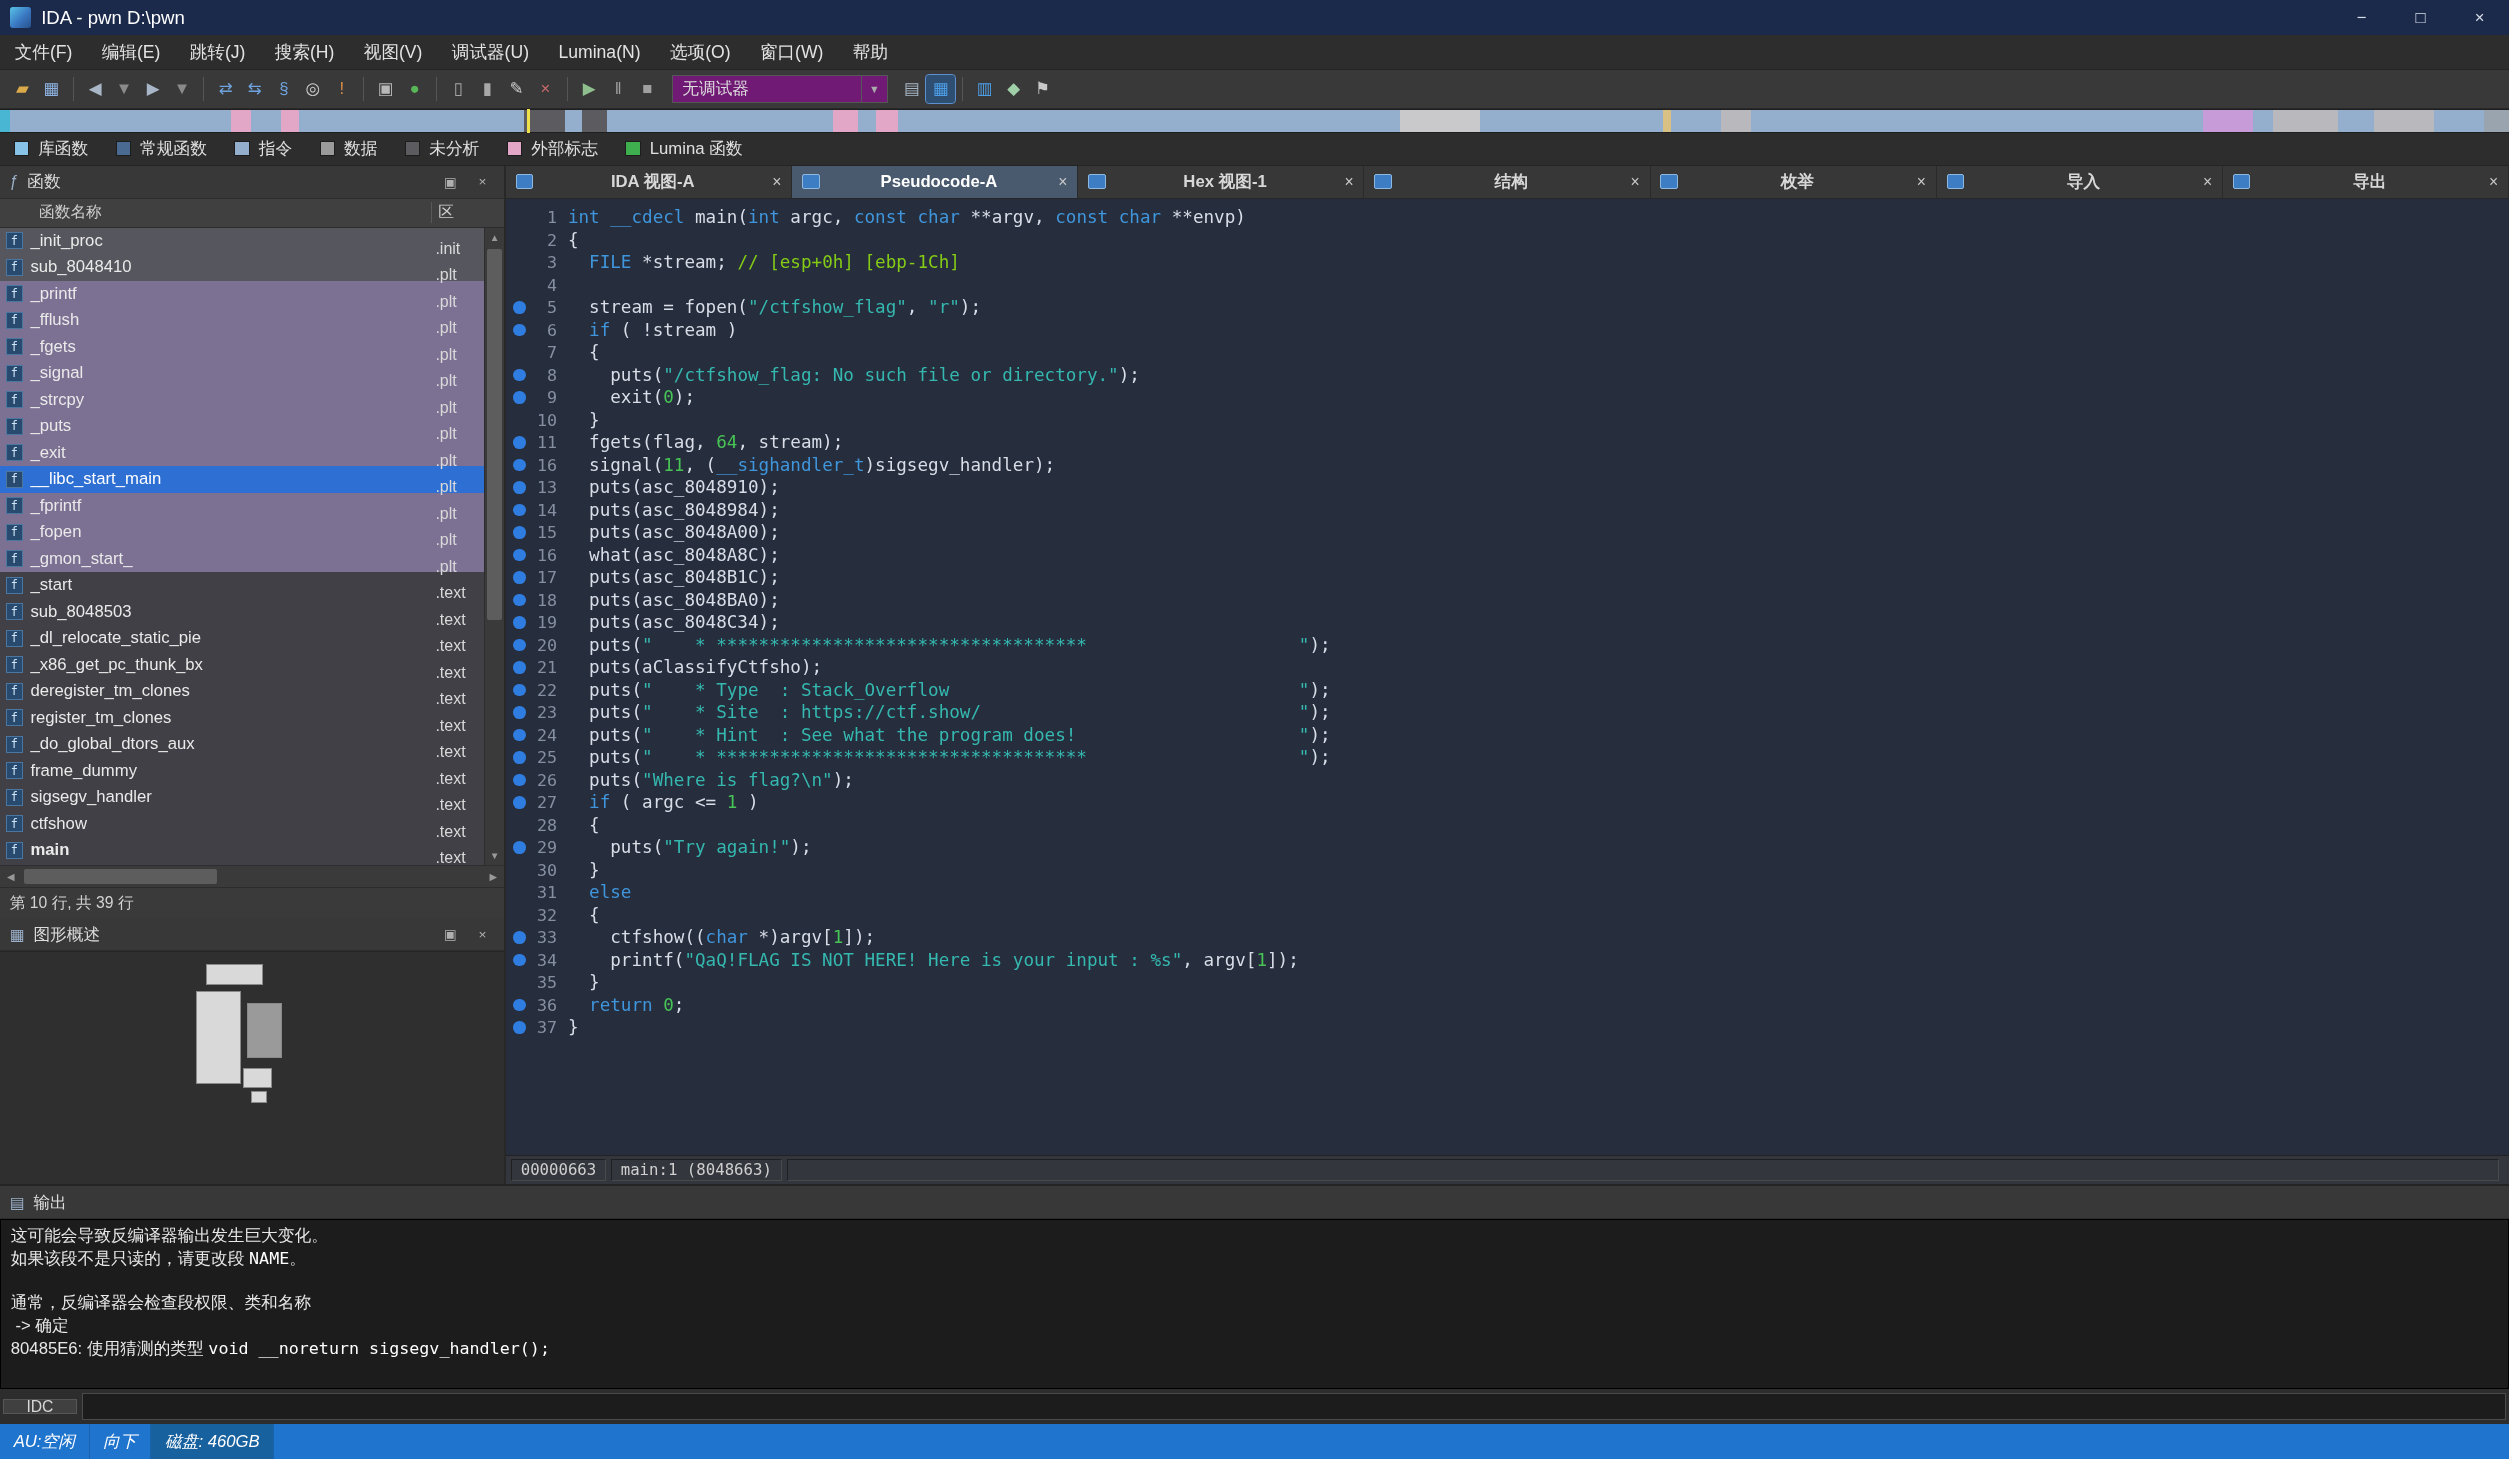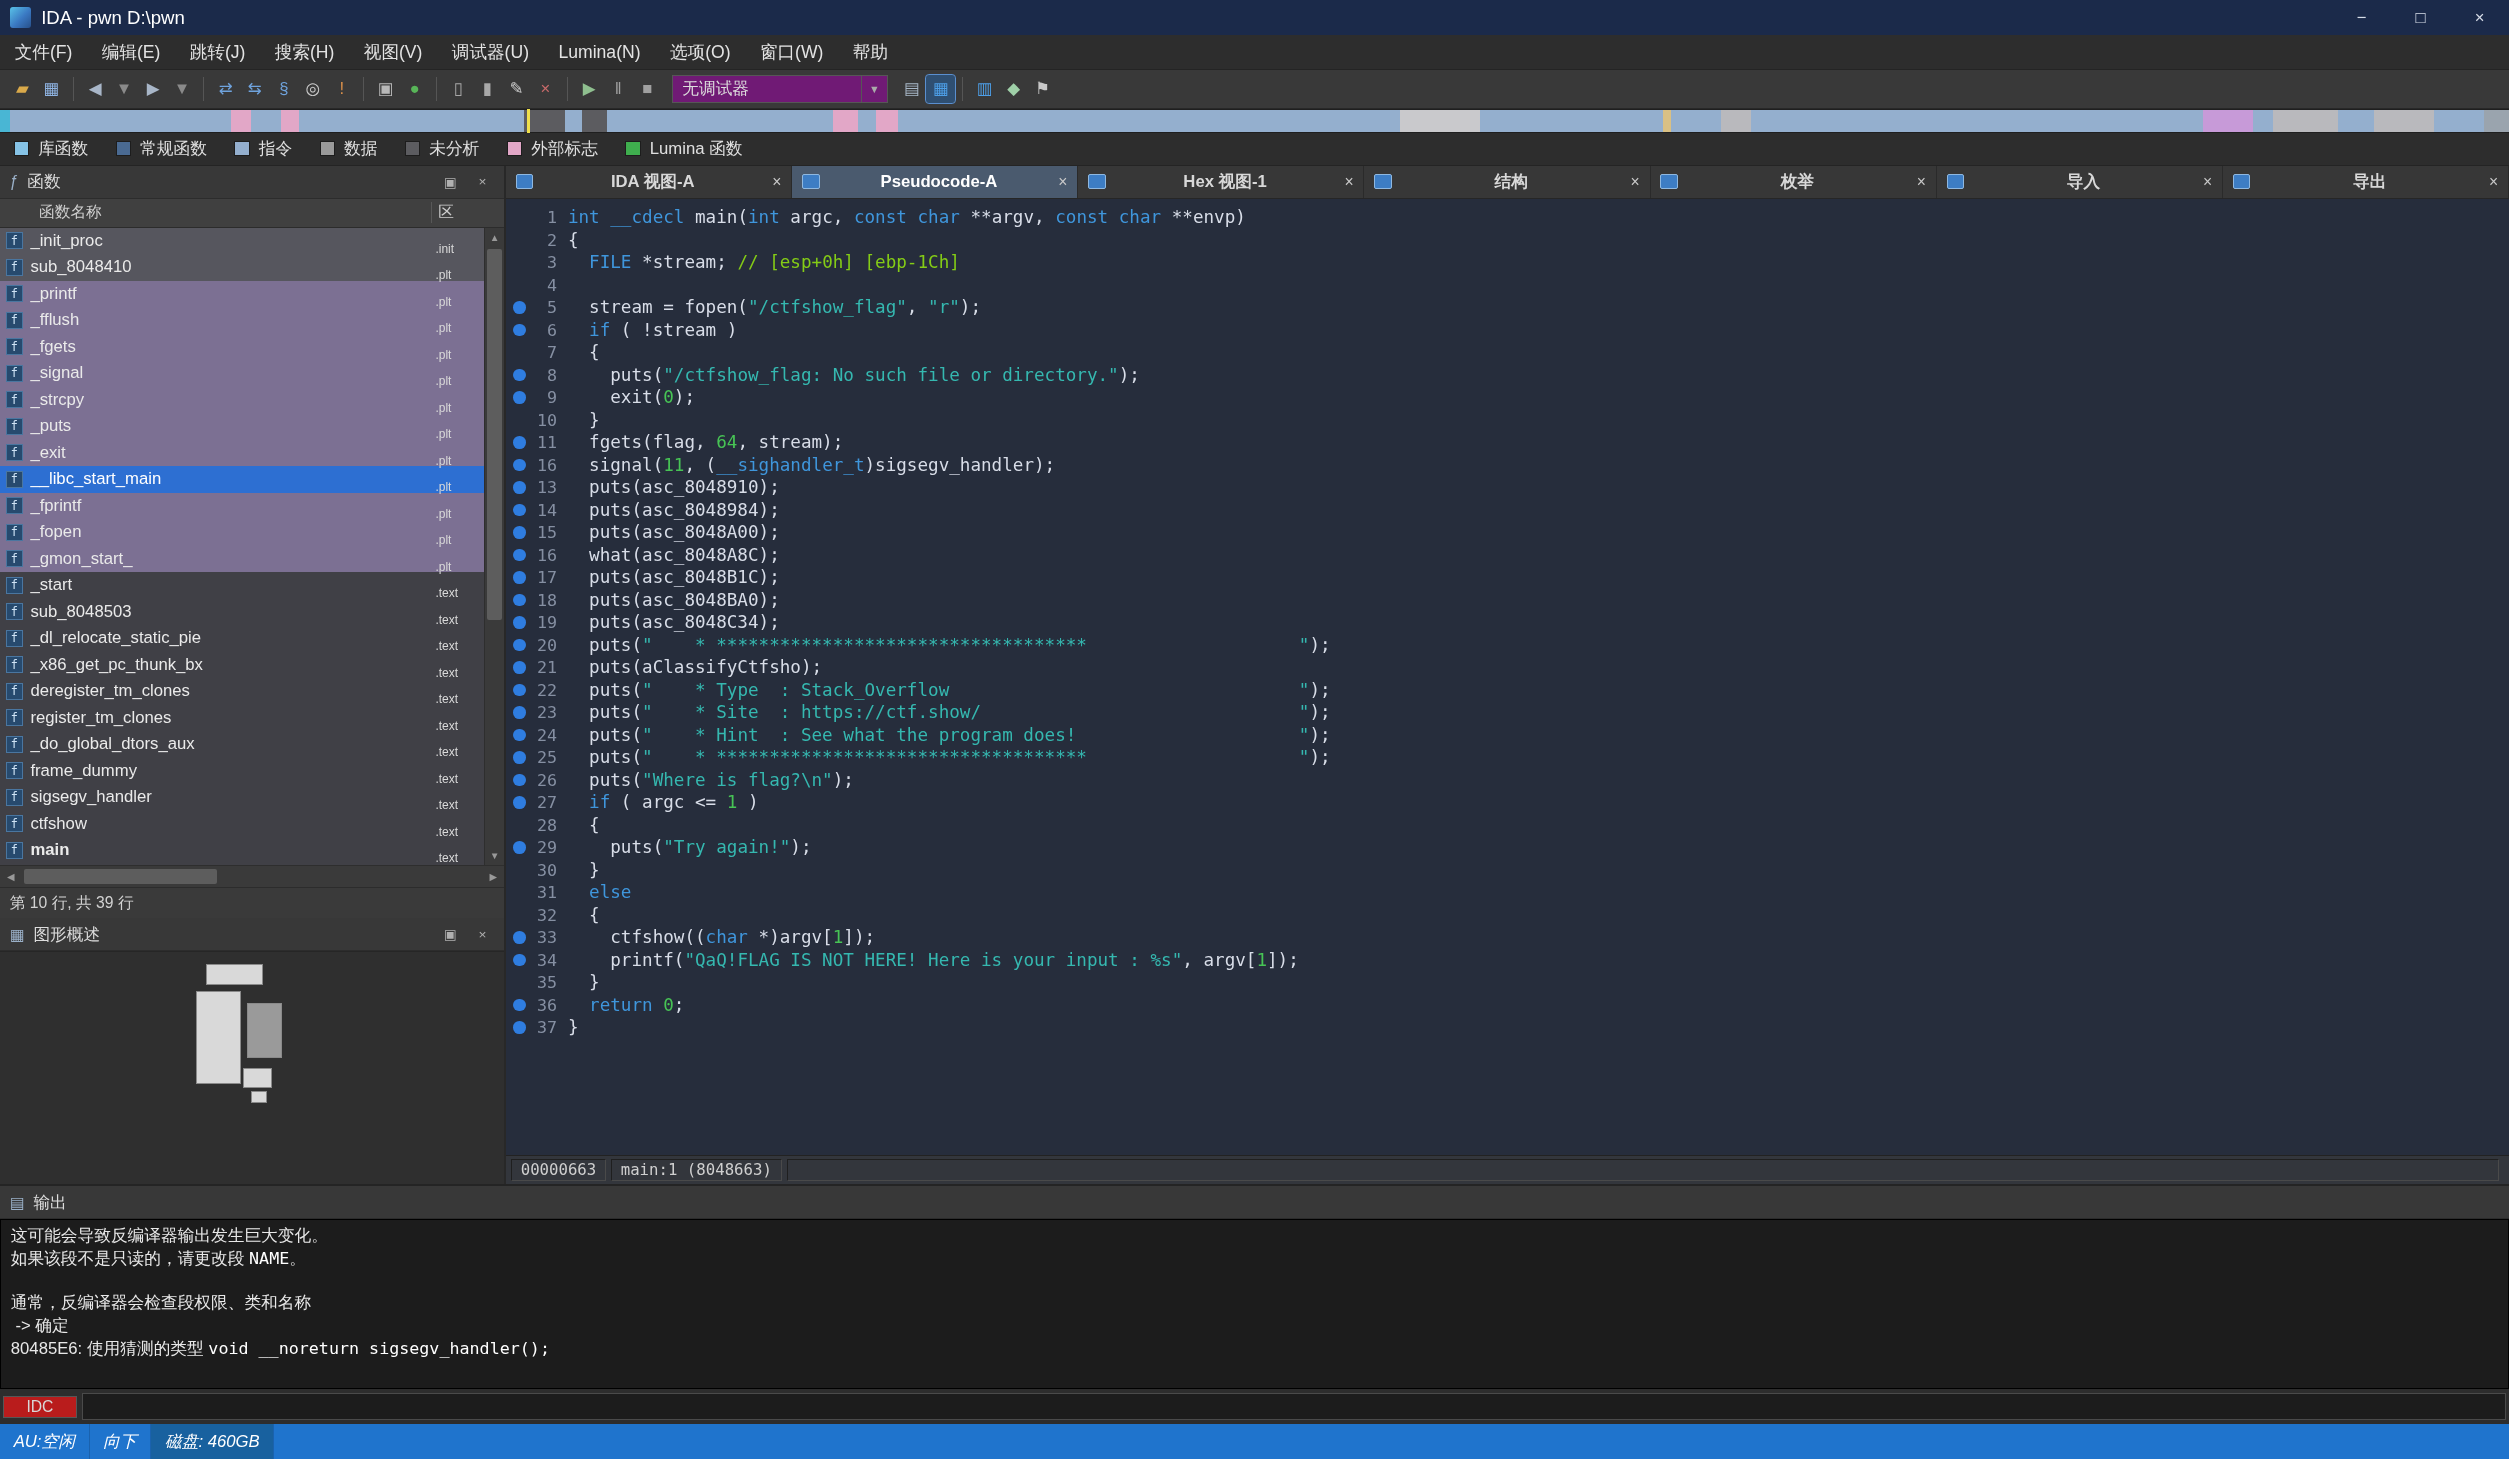--- a/index.html
+++ b/index.html
@@ -58,21 +58,21 @@
   .func-header .col-seg { width:53px; border-left:1px solid #585858; padding-left:5.9px; }
   .func-header .col-pad { width:19.6px; }
 
   .func-body { flex:1; display:flex; min-height:0; }
   .func-list { flex:1; background:#404046; overflow:hidden; }
   .func-row { height:26.5px; display:flex; align-items:center; font-size:16.7px; color:#eaeaea; padding-left:5.9px; }
   .func-row .f-icon { width:16.7px; height:16.7px; background:#274a6e; border:1px solid #4a76a0; color:#cfe3f5;
                       font-size:11.8px; display:flex; align-items:center; justify-content:center; margin-right:7.8px;
                       font-family:"DejaVu Sans Mono",monospace; flex:none; }
   .func-row .fname { flex:1; white-space:nowrap; overflow:hidden; }
-  .func-row .fseg { width:49px; flex:none; color:#d9d9d9; white-space:nowrap; overflow:hidden; font-size:12px;margin-top:16px; }
+  .func-row .fseg { width:49px; flex:none; color:#d9d9d9; white-space:nowrap; overflow:hidden; font-size:16px;margin-top:16px; }
   .func-row.gray { background:#56565e; }
   .func-row.plt { background:#7c7093; }
   .func-row.selected { background:#2d6fd2; color:#fff; }
   .func-row.bold .fname { font-weight:bold; }
 
   .v-scroll { width:19.6px; flex:none; background:#3a3a3a; border-left:1px solid #2e2e2e; display:flex; flex-direction:column; }
   .v-scroll .arrow { height:19.6px; flex:none; display:flex; align-items:center; justify-content:center; color:#999; font-size:9.8px; }
   .v-scroll .track { flex:1; position:relative; }
   .v-scroll .thumb { position:absolute; top:2px; left:2px; right:2px; height:62%; background:#5d5d5d; border-radius:2px; }
 
@@ -117,21 +117,21 @@
               border-color:#1f1f1f #4a4a4a #4a4a4a #1f1f1f; white-space:nowrap; }
   .cs-fill { flex:1; }
 
   
   .output-panel { height:240px; flex:none; display:flex; flex-direction:column; background:#2d2d2d; border-top:2px solid #242424; }
   .output-body { flex:1; min-height:0; background:#1c1c1c; border:1px solid #000; padding:4.9px 9.8px; overflow:hidden;
                  font-size:16.7px; color:#e8e8e8; }
   .out-line { height:22.5px; line-height:22.5px; white-space:pre; }
   .out-mono { font-family:"DejaVu Sans Mono",monospace; color:#ffffff; }
   .idc-row { height:35px; flex:none; display:flex; align-items:center; padding:2.9px 2.9px; background:#2d2d2d; }
-  .idc-label { width:74px; height:22px; flex:none; background:#b91c1c; border:1px solid #565656; color:#d8d8d8;
+  .idc-label { width:74px; height:15px; flex:none; background:#404040; border:1px solid #565656; color:#d8d8d8;
                display:flex; align-items:center; justify-content:center; font-size:15.7px; }
   .idc-input { flex:1; height:27.4px; background:#1c1c1c; border:1px solid #4a4a4a; margin-left:4.9px; color:#e0e0e0;
                font-family:"DejaVu Sans Mono",monospace; font-size:15.7px; padding:0 5.9px; outline:none; }
 
   
   .statusbar { height:35px; flex:none; background:#1f74cd; display:flex; align-items:center; color:#fff; font-size:16.7px; }
   .sb-cell { padding:0 13.7px; height:100%; display:flex; align-items:center; border-right:1px solid #1a62ae; white-space:nowrap;font-style:italic; }
   .sb-cell.disk { background:#18619f; }
 </style>
 </head>

